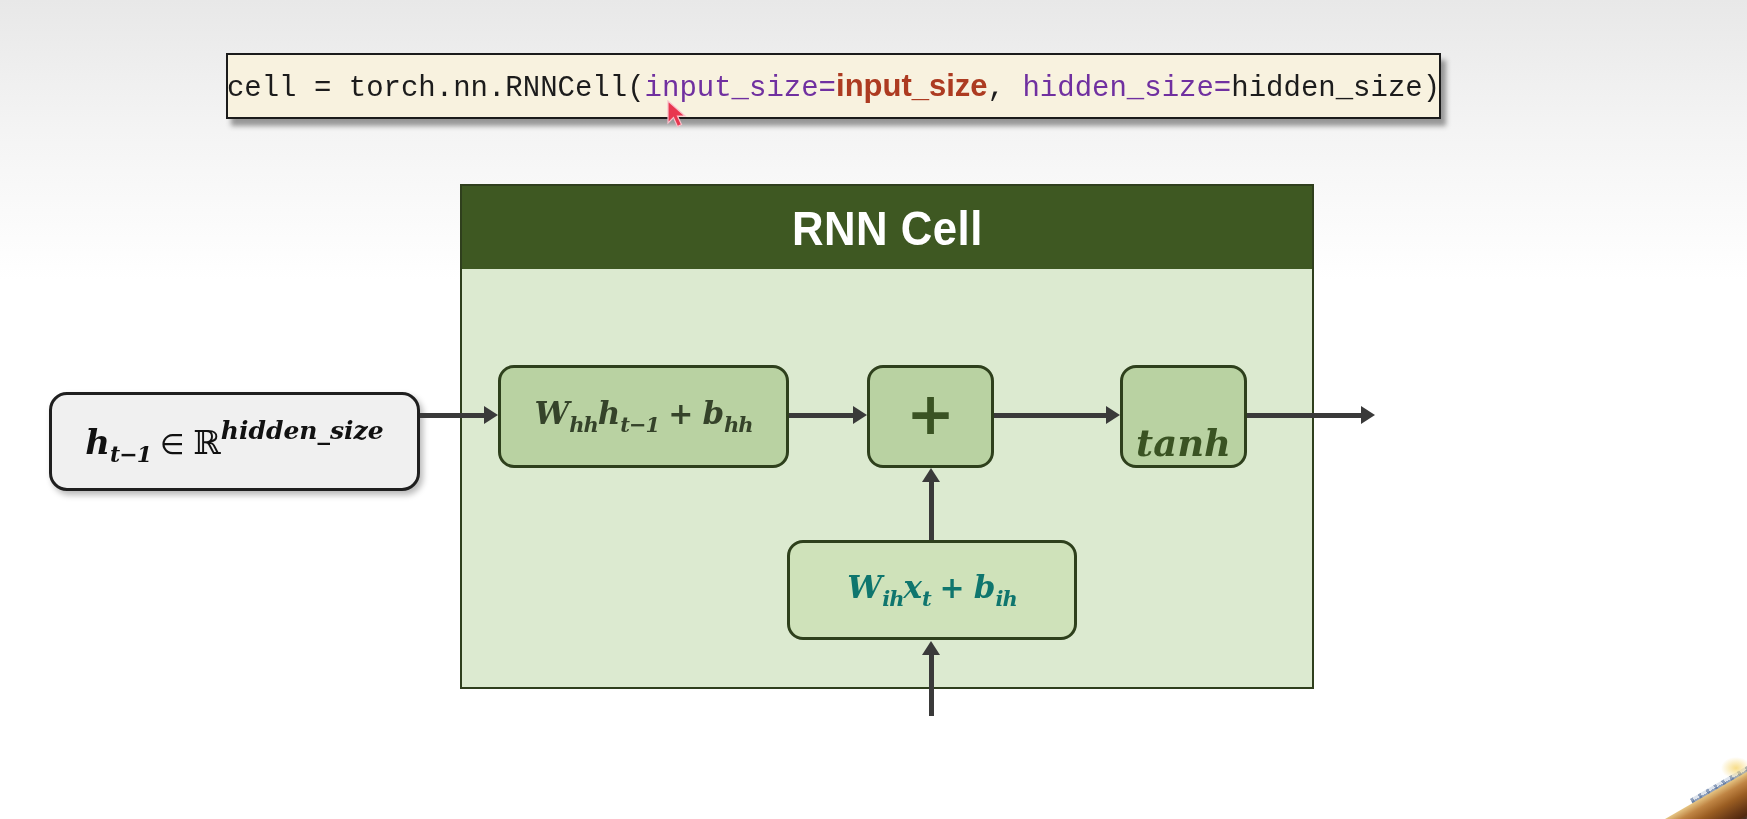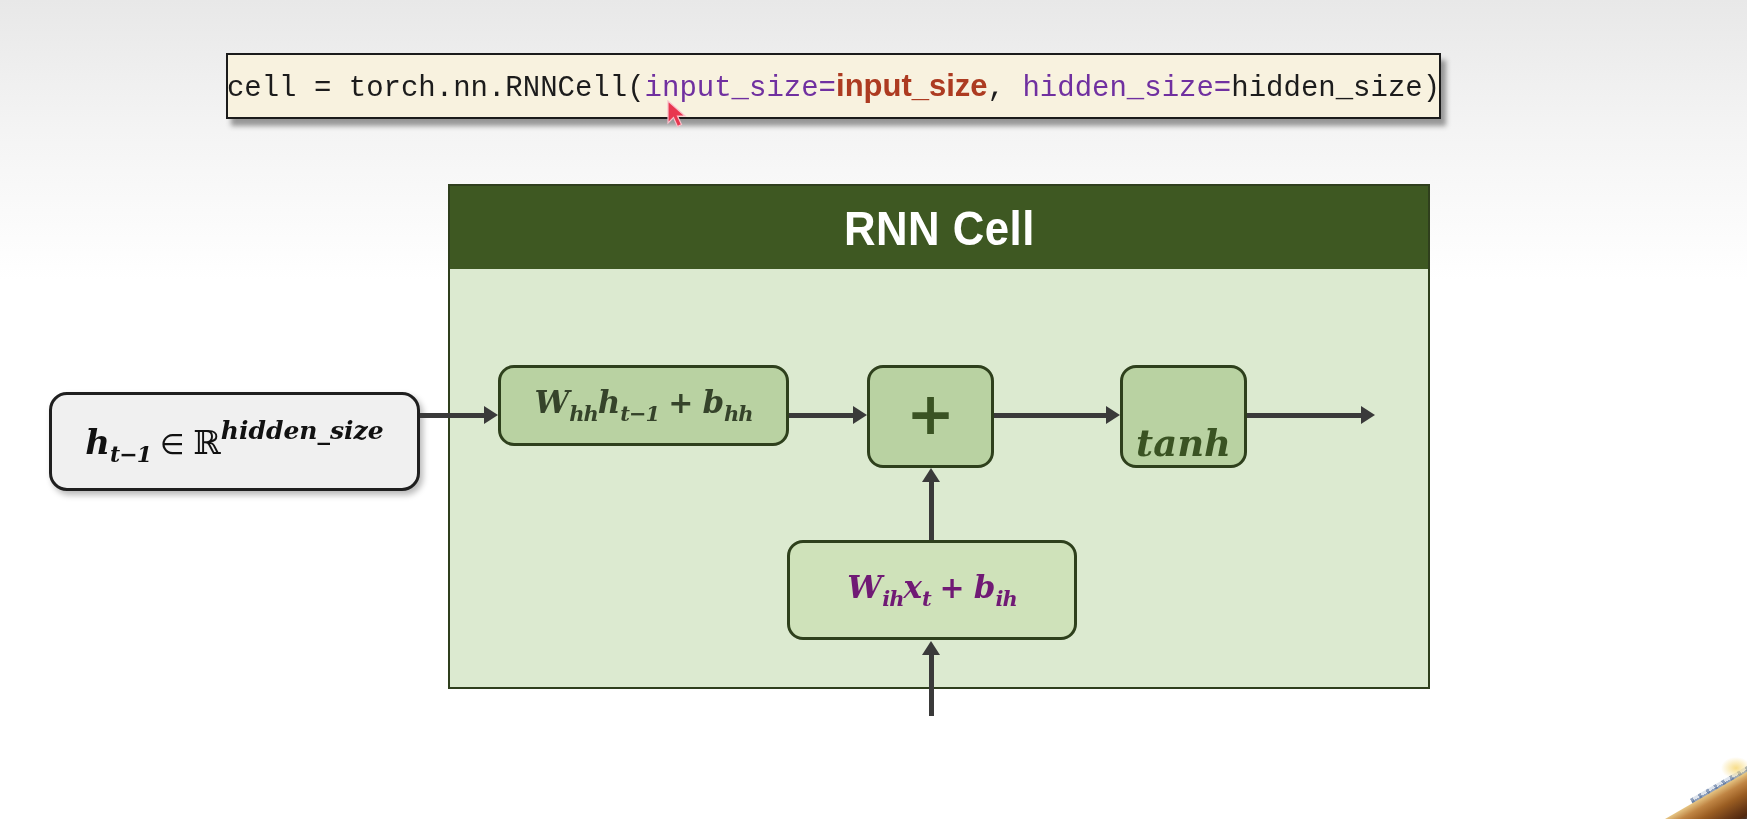--- a/index.html
+++ b/index.html
@@ -21,21 +21,21 @@
   .code-line { font-family: "Liberation Mono", monospace; font-size: 29px; white-space: pre; color: #1c1c1c; }
   .c-plain { color: #1c1c1c; }
   .c-kwarg { color: #7030a0; }
   .c-hl { color: #ad3b21; font-family: "Liberation Sans", sans-serif; font-weight: bold; font-size: 31px; }
 
   
   .cursor { position: absolute; left: 664px; top: 100px; width: 24px; height: 30px; }
 
   
   .rnn-container {
-    position: absolute; left: 448px; top: 184px; width: 982px; height: 505px;
+    position: absolute; left: 460px; top: 184px; width: 854px; height: 505px;
     box-sizing: border-box; border: 2px solid #2f3f1d; background: #dcead0;
   }
   .rnn-header {
     position: absolute; left: 0; top: 0; right: 0; height: 83px; background: #3e5822;
     display: flex; align-items: center; justify-content: center;
   }
   .rnn-title {
     color: #ffffff; font-weight: bold; font-size: 46px; letter-spacing: 0.5px;
     transform: scale(0.95, 1.05); font-family: "Liberation Sans", sans-serif;
   }
@@ -45,24 +45,24 @@
     position: absolute; box-sizing: border-box;
     display: flex; align-items: center; justify-content: center; white-space: nowrap;
   }
   .io-box {
     background: #f0f0f0; border: 3px solid #1f1f1f; border-radius: 18px;
     box-shadow: 3px 4px 6px rgba(0,0,0,0.28); color: #111111;
   }
   .green-box {
     background: #b9d2a2; border: 3px solid #2e401c; border-radius: 16px; color: #35432a;
   }
-  .green-box.light { background: #cfe2ba; color: #701a75; }
+  .green-box.light { background: #cfe2ba; color: #0f766e; }
 
   #box-h-prev { left: 49px;  top: 368px; width: 371px; height: 99px; margin-top: 24px; }
-  #box-whh    { left: 498px; top: 365px; width: 291px; height: 81px; text-align: right; }
+  #box-whh    { left: 498px; top: 365px; width: 291px; height: 103px; text-align: right; }
   #box-plus   { left: 867px; top: 365px; width: 127px; height: 103px; }
   #box-tanh   { left: 1120px;top: 365px; width: 127px; height: 103px; align-items: flex-end; }
   #box-h-next { left: 1375px;top: 363px; width: 365px; height: 102px; }
   #box-wih    { left: 787px; top: 540px; width: 290px; height: 100px; }
   #box-x      { left: 746px; top: 716px; width: 368px; height: 96px; }
 
   
   .mi  { font-family: "DejaVu Serif", serif; font-style: italic; font-weight: bold; font-size: 34px; }
   .msub{ font-family: "DejaVu Serif", serif; font-style: italic; font-weight: bold; font-size: 22px; vertical-align: -8px; letter-spacing: -1px; }
   .mop { font-family: "DejaVu Serif", serif; font-weight: bold; font-size: 30px; margin: 0 9px; }

